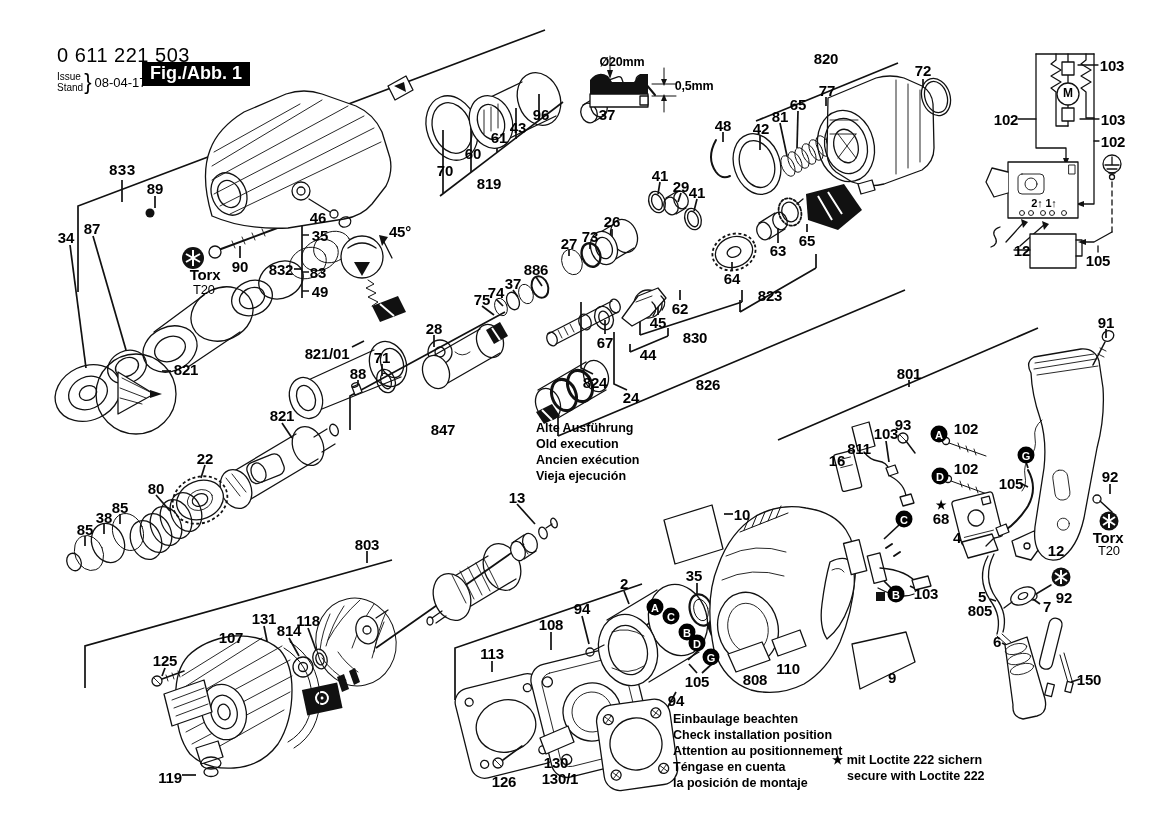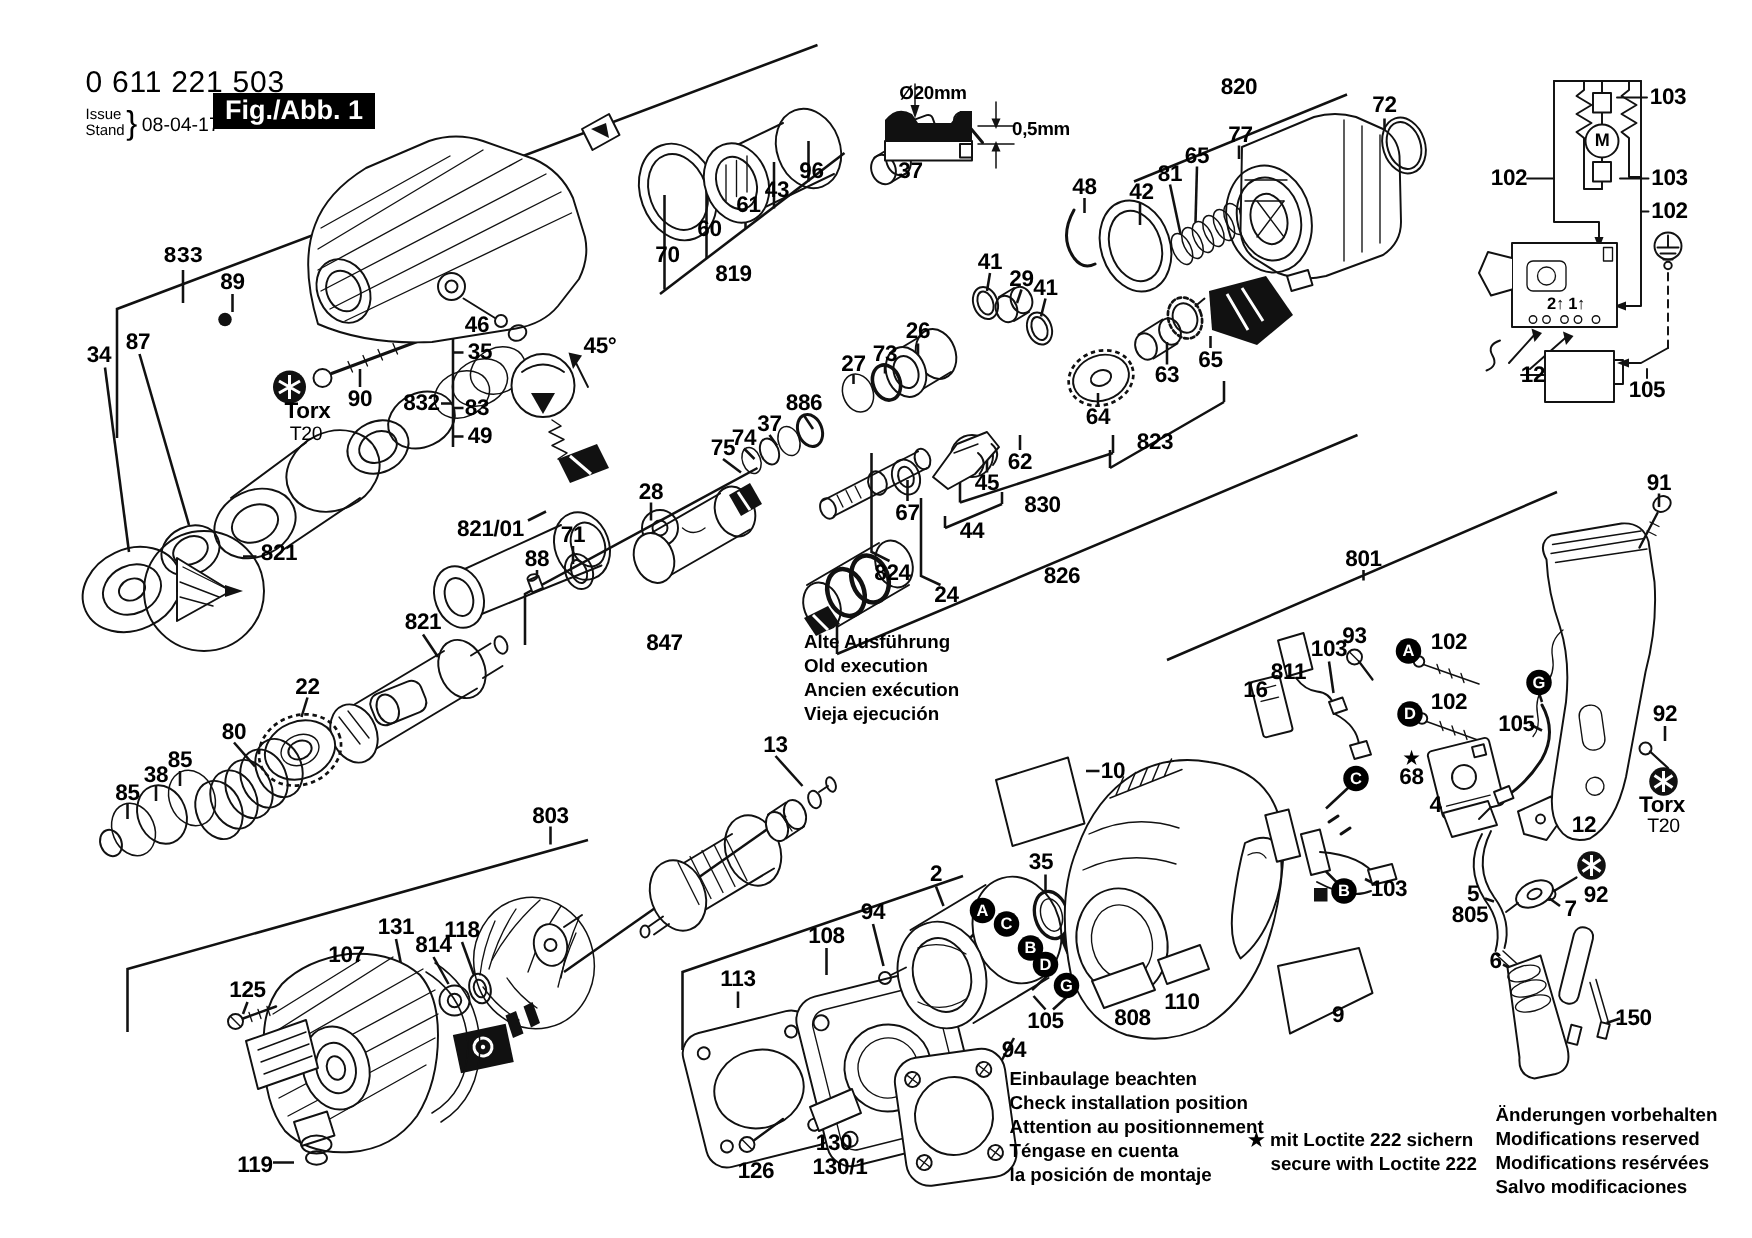--- a/index.html
+++ b/index.html
@@ -880,21 +880,15 @@
         <p>Einbaulage beachten</p>
         <p>Check installation position</p>
         <p>Attention au positionnement</p>
         <p>Téngase en cuenta</p>
         <p>la posición de montaje</p>
       </div>
       <div class="note indent" style="left: 832px; top: 753px;">
         <p>★ mit Loctite 222 sichern</p>
         <p>secure with Loctite 222</p>
       </div>
-      <div class="note" style="left: 997px; top: 736px;">
-        <p>Änderungen vorbehalten</p>
-        <p>Modifications reserved</p>
-        <p>Modifications resérvées</p>
-        <p>Salvo modificaciones</p>
-      </div>
     </div>
 
 </div>
 
 </body></html>

